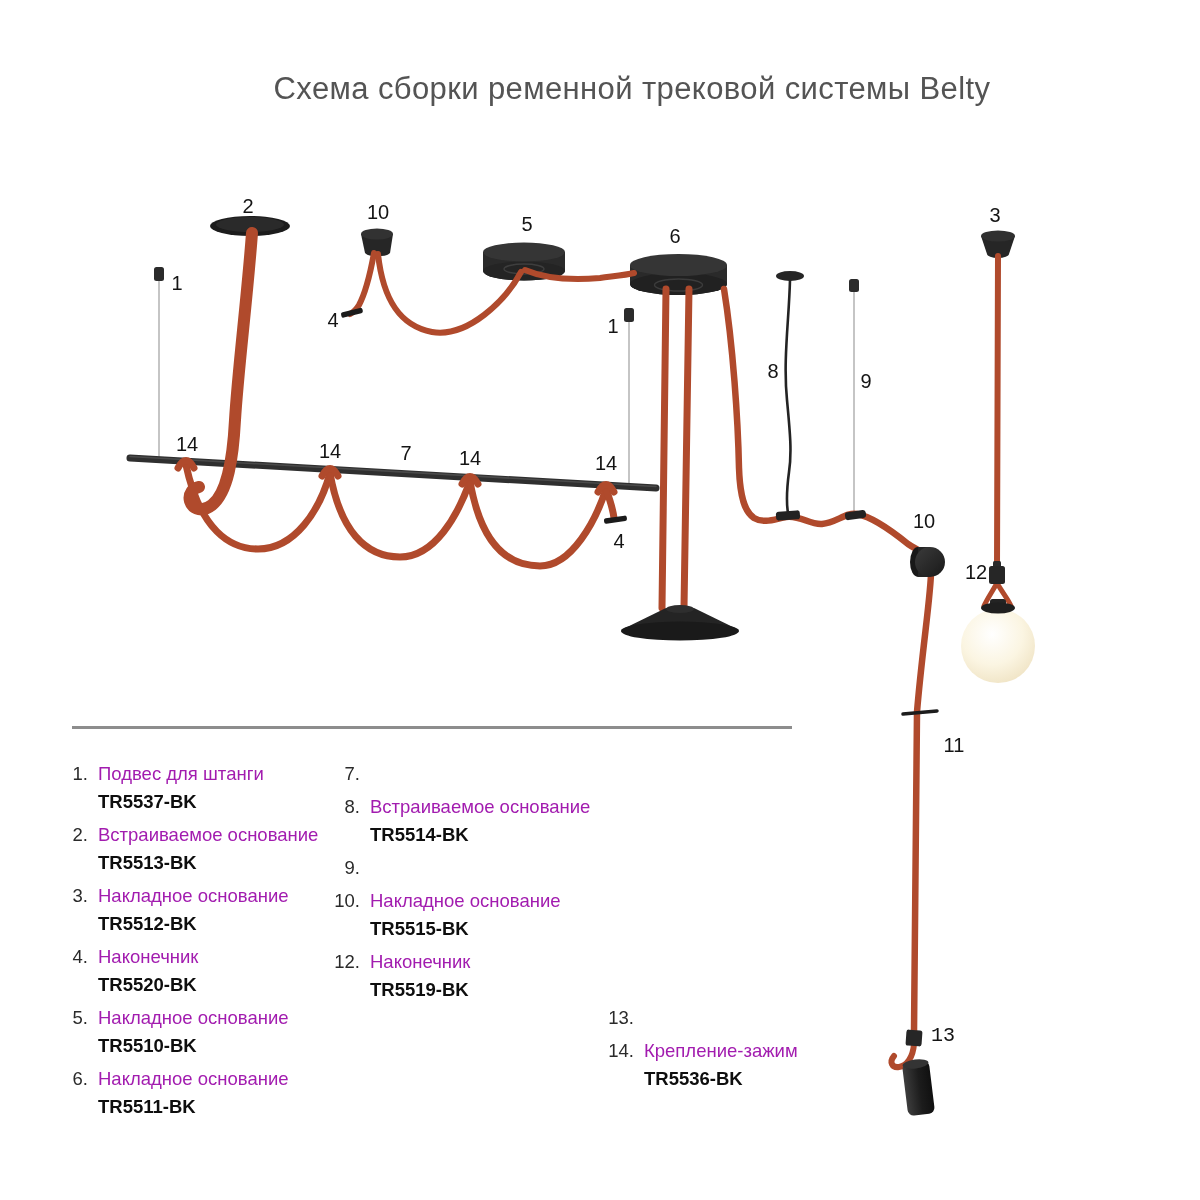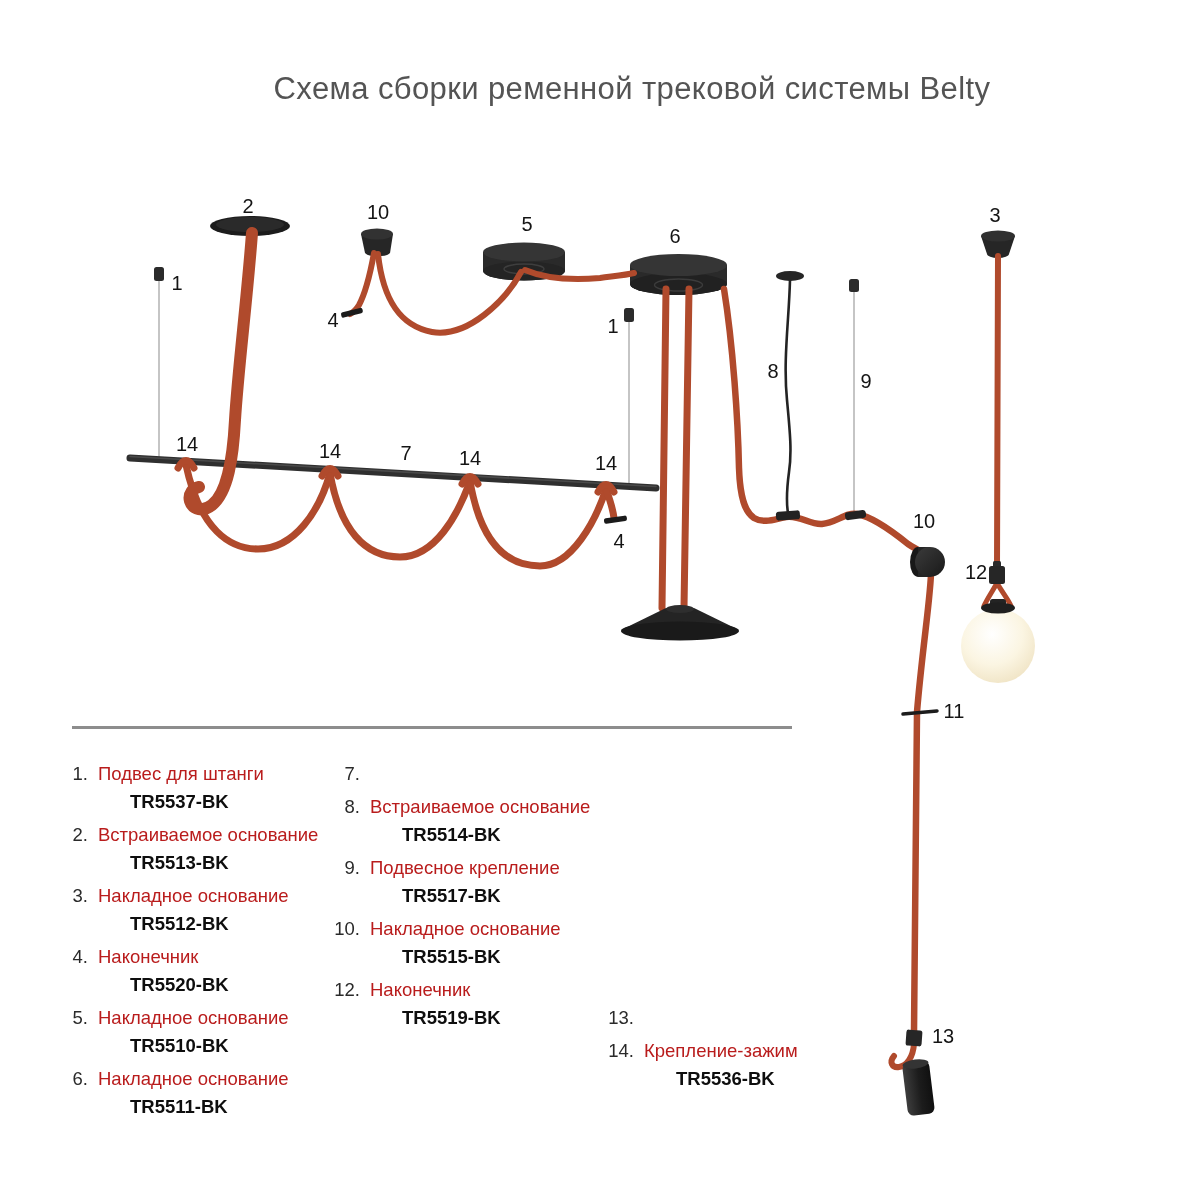--- a/index.html
+++ b/index.html
@@ -29,22 +29,22 @@
   .col-2 { left:330px; top:760px; }
   .col-3 { left:600px; top:1004px; }
   .part-item { display:flex; margin-bottom:5px; }
   .part-num {
     flex:0 0 auto; text-align:right; font-size:18.5px; line-height:28px;
     color:#2a2a2a; padding-right:10px;
   }
   .col-1 .part-num { width:32px; }
   .col-2 .part-num { width:40px; }
   .col-3 .part-num { width:44px; }
-  .part-name { font-size:18.5px; line-height:28px; color:#b91c1c; white-space:pre; }
-  .part-code { font-size:18.5px; line-height:28px; font-weight:700; color:#0e0e0e; white-space:pre;margin-left:32px; }
+  .part-name { font-size:18.5px; line-height:28px; color:#a21caf; white-space:pre; }
+  .part-code { font-size:18.5px; line-height:28px; font-weight:700; color:#0e0e0e; white-space:pre; }
 </style>
 </head>
 <body>
 
 <div class="page">
 
   <div class="title">Схема сборки ременной трековой системы Belty</div>
 
   <svg class="diagram" width="1200" height="1200" viewBox="0 0 1200 1200">
     <defs>
@@ -211,22 +211,22 @@
       <div class="callout" style="left: 866px; top: 381px;">9</div>
       <div class="callout" style="left: 995px; top: 215px;">3</div>
       <div class="callout" style="left: 187px; top: 444px;">14</div>
       <div class="callout" style="left: 330px; top: 451px;">14</div>
       <div class="callout" style="left: 406px; top: 453px;">7</div>
       <div class="callout" style="left: 470px; top: 458px;">14</div>
       <div class="callout" style="left: 606px; top: 463px;">14</div>
       <div class="callout" style="left: 619px; top: 541px;">4</div>
       <div class="callout" style="left: 924px; top: 521px;">10</div>
       <div class="callout" style="left: 976px; top: 572px;">12</div>
-      <div class="callout" style="left: 954px; top: 711px;">11</div>
-      <div class="callout" style="left: 943px; top: 1036px;">13</div>
+      <div class="callout" style="left: 954px; top: 745px;">11</div>
+      <div class="callout" style="left: 943px; top: 1036px; font-family: Liberation Mono, monospace;">13</div>
     </div>
 
   <div class="divider"></div>
 
   <div class="parts-col col-1" id="parts-col-0">
       <div class="part-item">
         <div class="part-num">1.</div>
         <div class="part-text">
           <div class="part-name">Подвес для штанги</div>
           <div class="part-code">TR5537-BK</div>
@@ -276,24 +276,20 @@
       </div>
       <div class="part-item">
         <div class="part-num">8.</div>
         <div class="part-text">
           <div class="part-name">Встраиваемое основание</div>
           <div class="part-code">TR5514-BK</div>
         </div>
       </div>
       <div class="part-item">
         <div class="part-num">9.</div>
-        <div class="part-text">
-          <div class="part-name">Подвесное крепление</div>
-          <div class="part-code">TR5517-BK</div>
-        </div>
       </div>
       <div class="part-item">
         <div class="part-num">10.</div>
         <div class="part-text">
           <div class="part-name">Накладное основание</div>
           <div class="part-code">TR5515-BK</div>
         </div>
       </div>
       <div class="part-item">
         <div class="part-num">12.</div>

